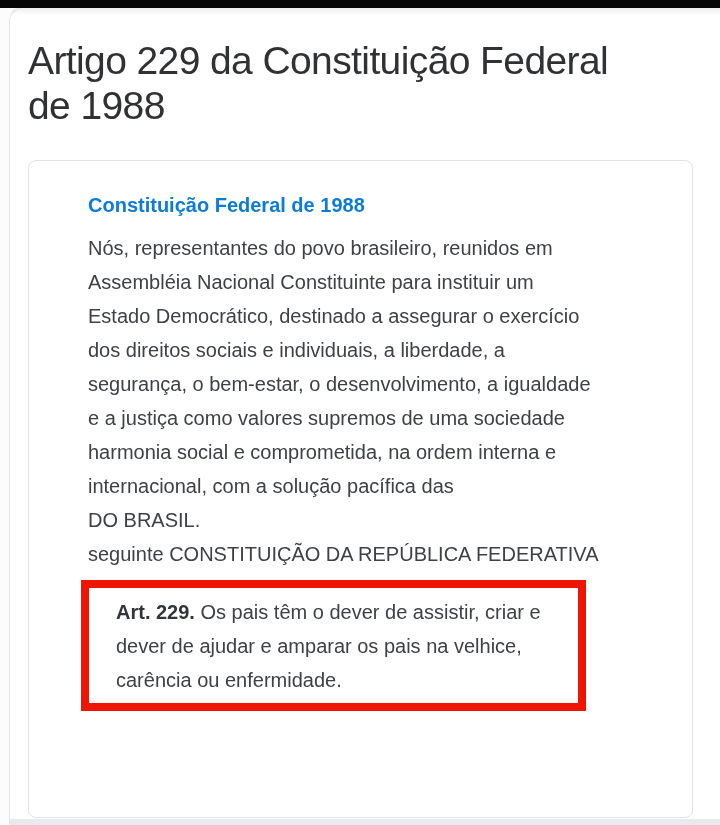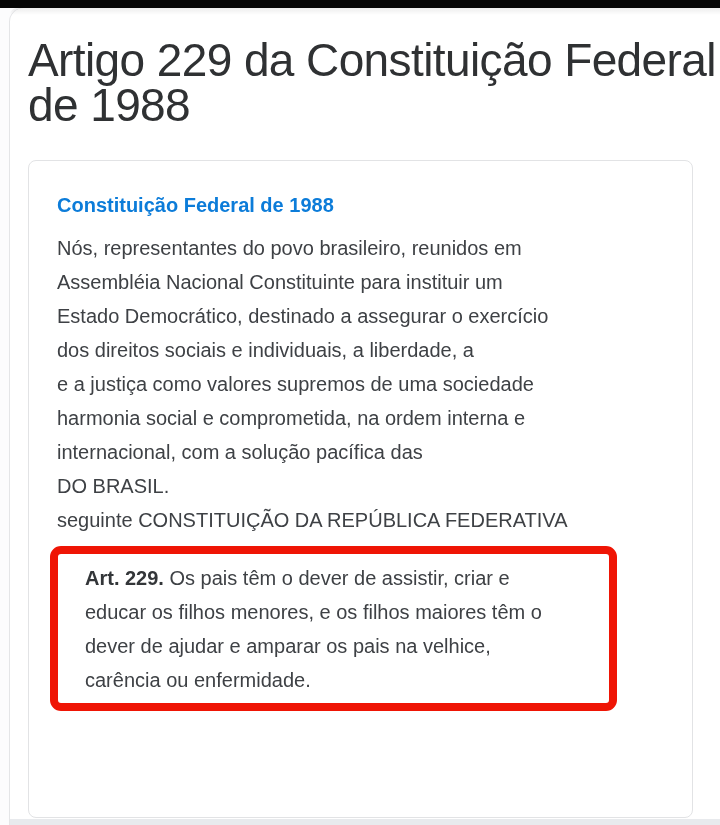--- a/index.html
+++ b/index.html
@@ -32,35 +32,36 @@
     top: 0; left: 0; right: 0;
     height: 7px;
     border-top-left-radius: 14px;
     background: linear-gradient(rgba(0,0,0,0.07), rgba(0,0,0,0));
     pointer-events: none;
   }
   .page-title {
     position: absolute;
     top: 30px; left: 18px;
     margin: 0;
-    font-size: 46px;
+    font-size: 39px;
     line-height: 45px;
     font-weight: 400;
     letter-spacing: -0.6px;
     color: #2f3133;
   }
   .page-title div { white-space: nowrap; }
   .card {
     position: absolute;
     top: 152px; left: 18px;
     width: 665px; height: 658px;
     box-sizing: border-box;
     background: #ffffff;
     border: 1px solid #e2e3e5;
     border-radius: 8px;
+    padding-left: 31px;
   }
   .card-heading {
     display: block;
     margin: 32px 28px 0 28px;
     font-size: 20px;
     line-height: 24px;
     font-weight: 700;
     color: #0c7cd9;
     text-decoration: none;
     white-space: nowrap;
@@ -68,23 +69,23 @@
   .preamble {
     margin: 14px 28px 8px 28px;
     font-size: 20px;
     line-height: 34px;
     color: #3e4145;
   }
   .preamble .tline { white-space: nowrap; }
   .article-box {
     box-sizing: border-box;
     margin: 9px 0 0 21px;
-    width: 567px;
+    width: 505px;
     border: 8px solid #ef1505;
-    border-radius: 11px;
+    border-radius: 0;
     padding: 7px 16px 6px 27px;
     background: #ffffff;
   }
   .article-box .tline {
     white-space: nowrap;
     font-size: 20px;
     line-height: 34px;
     color: #3e4145;
   }
   .article-label {
@@ -113,32 +114,32 @@
 
   <div class="card">
 
     <a class="card-heading" href="#">Constituição Federal de 1988</a>
 
     <div class="preamble">
       <div class="tline">Nós, representantes do povo brasileiro, reunidos em</div>
       <div class="tline">Assembléia Nacional Constituinte para instituir um</div>
       <div class="tline">Estado Democrático, destinado a assegurar o exercício</div>
       <div class="tline">dos direitos sociais e individuais, a liberdade, a</div>
+      <div class="tline">segurança, o bem-estar, o desenvolvimento, a igualdade</div>
       <div class="tline">e a justiça como valores supremos de uma sociedade</div>
       <div class="tline">harmonia social e comprometida, na ordem interna e</div>
       <div class="tline">internacional, com a solução pacífica das</div>
       <div class="tline">DO BRASIL.</div>
       <div class="tline">seguinte CONSTITUIÇÃO DA REPÚBLICA FEDERATIVA</div>
     </div>
 
     <div class="article-box">
       <div class="tline">
         <span class="article-label">Art. 229.</span><span> Os pais têm o dever de assistir, criar e</span>
       </div>
-      <div class="tline">educar os filhos menores, e os filhos maiores têm o</div>
       <div class="tline">dever de ajudar e amparar os pais na velhice,</div>
       <div class="tline">carência ou enfermidade.</div>
     </div>
 
   </div>
 
 </div>
 
 <div class="bottom-strip"></div>
 

